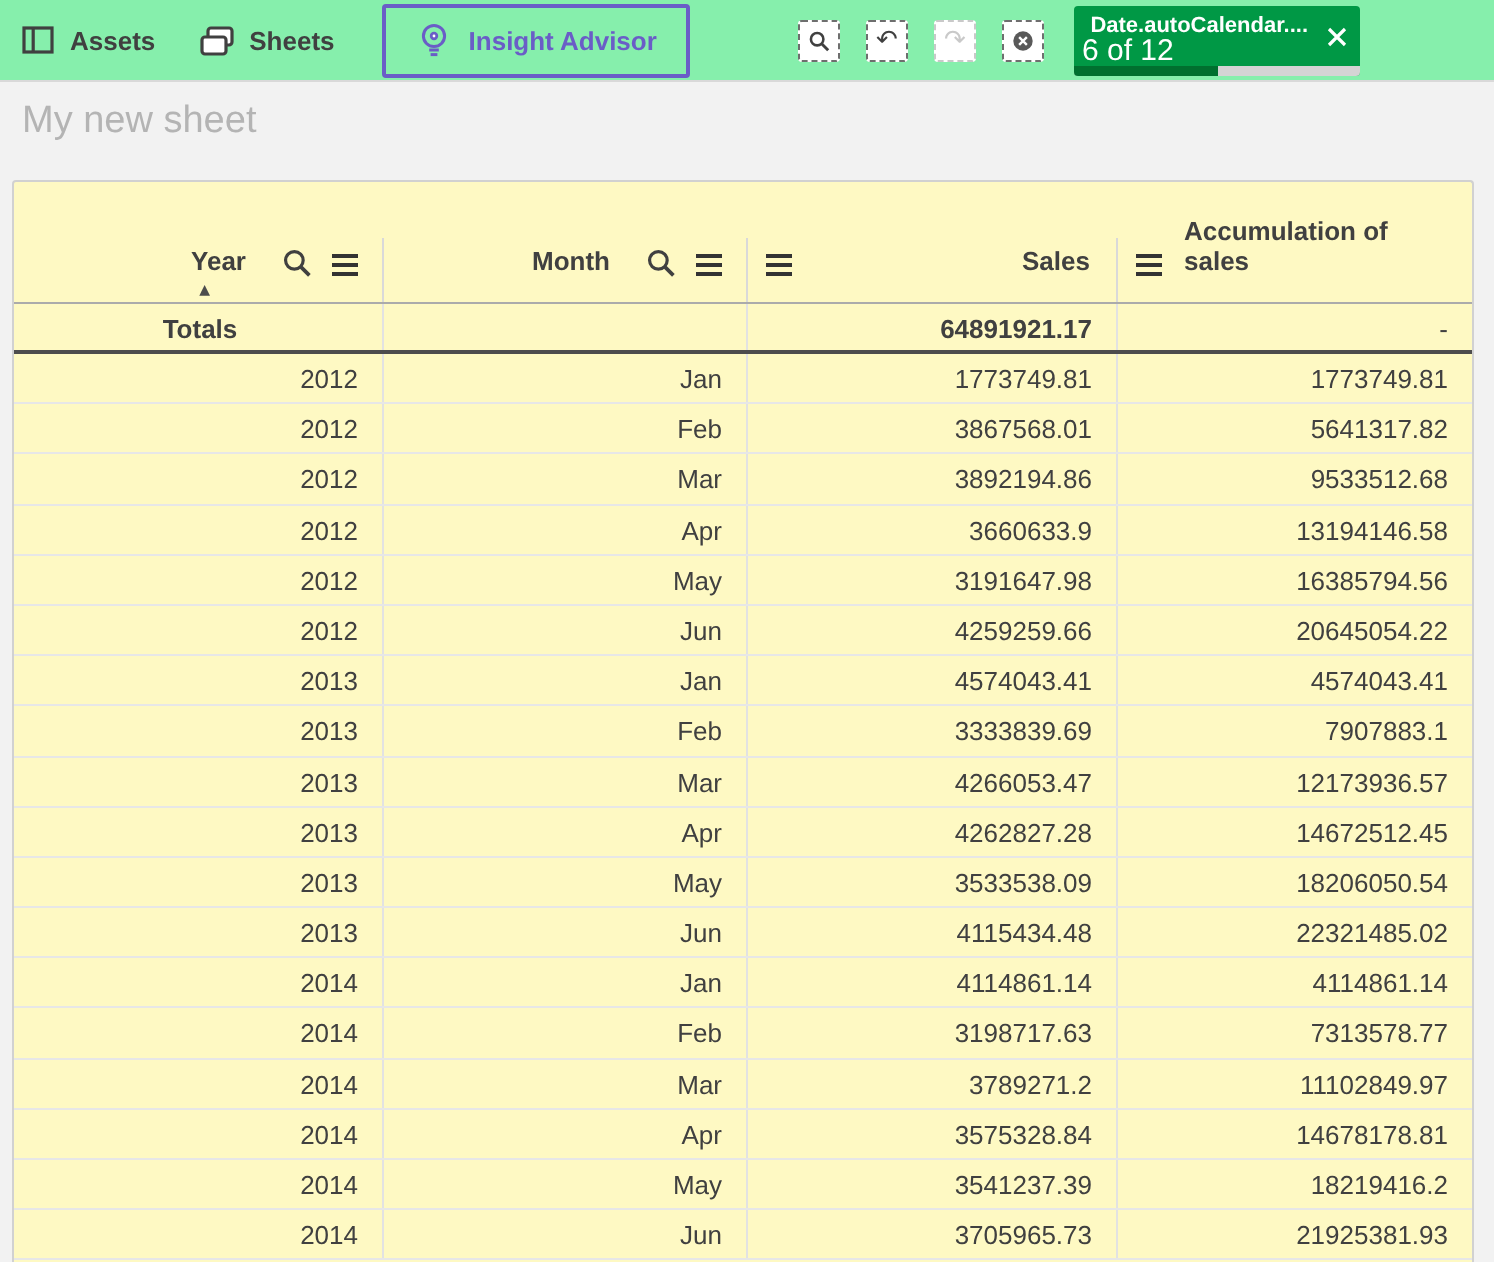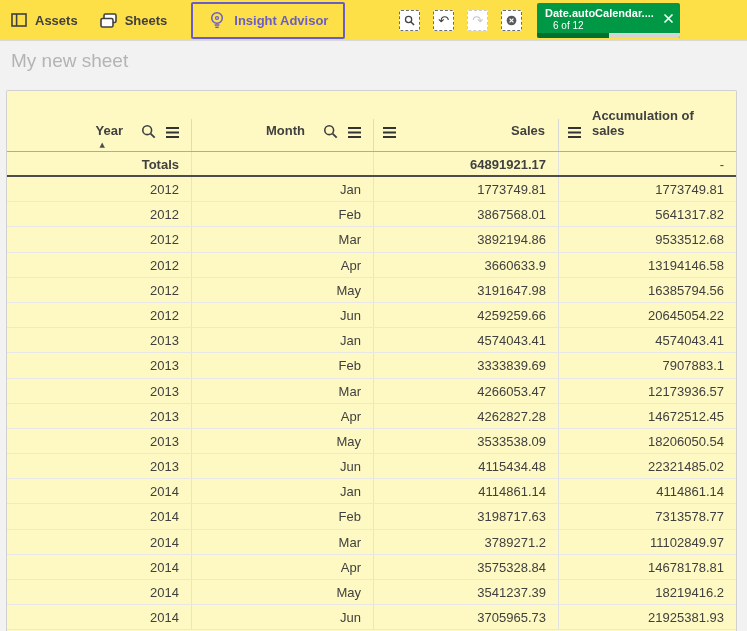--- a/index.html
+++ b/index.html
@@ -7,21 +7,21 @@
   body {
     position:relative;
     background:#f2f2f2;
     font-family:"Liberation Sans", sans-serif;
     color:#404040;
   }
 
   
   .toolbar {
     position:absolute; top:0; left:0; right:0; height:41px;
-    background:#fde047; border-bottom:1px solid #d9d9d9;
+    background:#86efac; border-bottom:1px solid #d9d9d9;
     display:flex; align-items:center;
   }
   .tb-btn {
     display:flex; align-items:center; gap:8px;
     background:none; border:none; cursor:pointer;
     font-family:"Liberation Sans", sans-serif;
     font-size:13px; font-weight:700; color:#404040;
     padding:0 11px; height:100%;
   }
   .tb-btn .icn { display:flex; align-items:center; }
@@ -44,23 +44,23 @@
   .sel-btn.disabled { border-color:#c9c9c9; color:#c9c9c9; }
   .uarr { font-family:"DejaVu Sans", sans-serif; font-size:13px; line-height:1; }
 
   .chip {
     position:relative; width:143px; height:35px; margin-left:2px;
     background:#009845; border-radius:2px; color:#fff;
     overflow:hidden; cursor:pointer;
   }
   .chip-title {
     font-size:11px; font-weight:700; line-height:13px;
-    padding:4px 26px 0 8px; white-space:nowrap; overflow:hidden;
-  }
-  .chip-count { font-size:10px; line-height:12px; padding:0 16px; }
+    padding:4px 26px 0 8px; white-space:nowrap; overflow:hidden;text-align:right;
+  }
+  .chip-count { font-size:15px; line-height:12px; padding:0 4px; }
   .chip-close {
     position:absolute; right:5px; top:9px; width:13px; height:13px;
     display:flex; align-items:center; justify-content:center; cursor:pointer;
   }
   .chip-progress { position:absolute; left:0; right:0; bottom:0; height:5px; background:#d4d4d4; }
   .chip-progress-fill { height:100%; background:#00702f; }
 
   
   .sheet-title {
     position:absolute; top:50px; left:11px;
@@ -91,21 +91,21 @@
   .th.measure .th-label { margin:0 0 1px auto; }
   .sort-asc {
     position:absolute; bottom:2px; right:86px;
     font-family:"DejaVu Sans", sans-serif; font-size:7px; color:#4d4d4d;
   }
 
   .row { display:flex; height:25.2px; line-height:25.2px; border-bottom:1px solid #e7e7e7; font-size:13px; color:#404040; }
   .cell { padding:0 12px; text-align:right; overflow:hidden; white-space:nowrap; }
   .cell + .cell { border-left:1px solid #e2e2e2; }
   .row.totals { height:25px; line-height:25px; border-bottom:2px solid #4d4d4d; }
-  .row.totals .cell.left { text-align:right; padding-left:14px; }
+  .row.totals .cell.left { text-align:center; padding-left:14px; }
   .bold { font-weight:700; }
 
   svg { display:block; }
 </style>
 </head>
 <body>
 
 <div class="toolbar">
 
   <button class="tb-btn">

